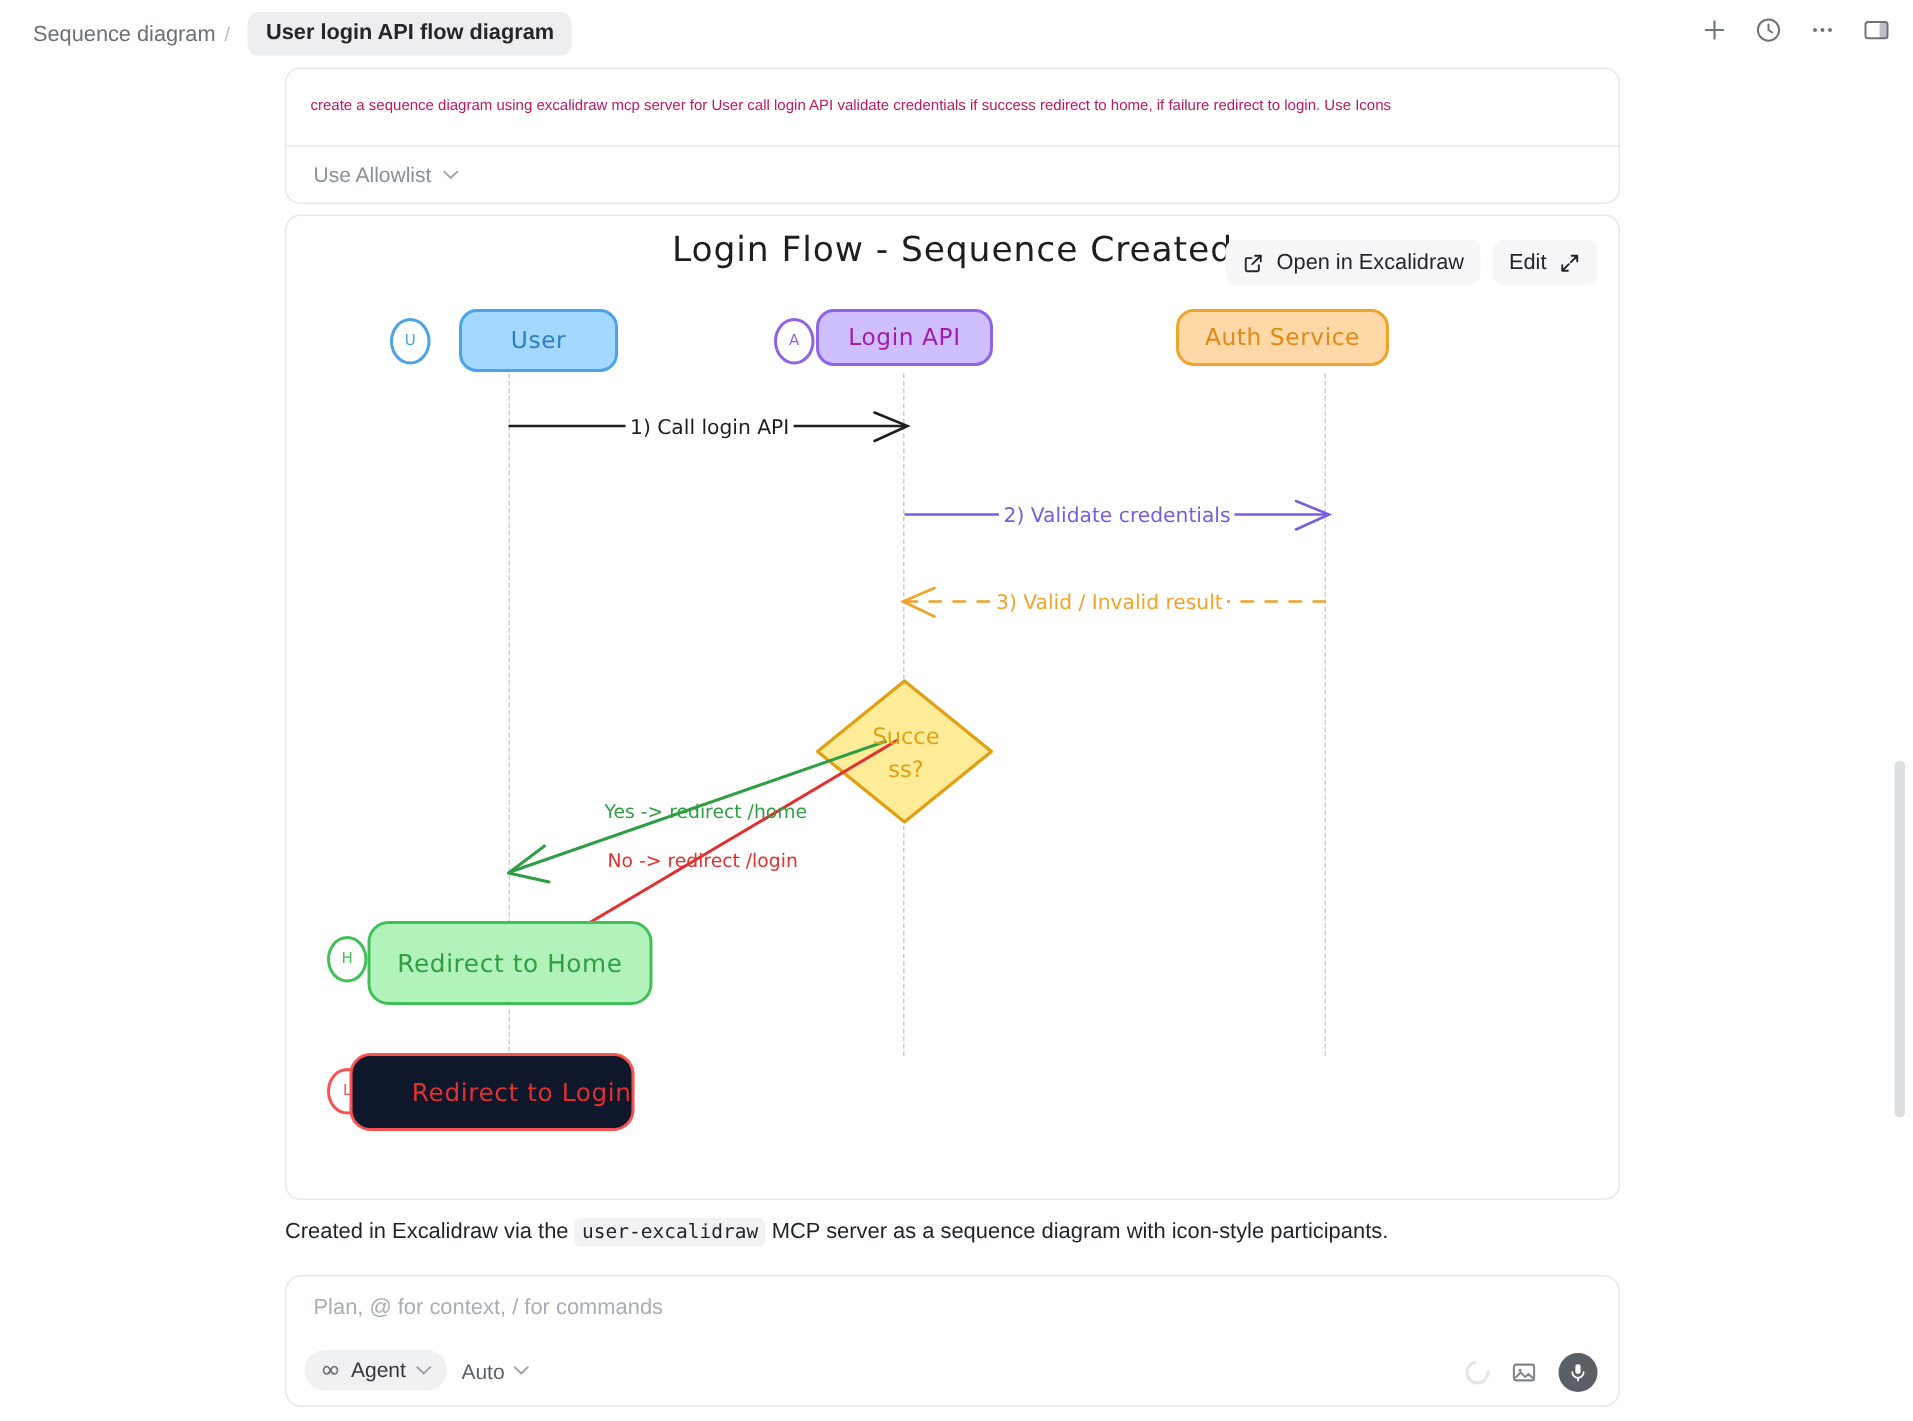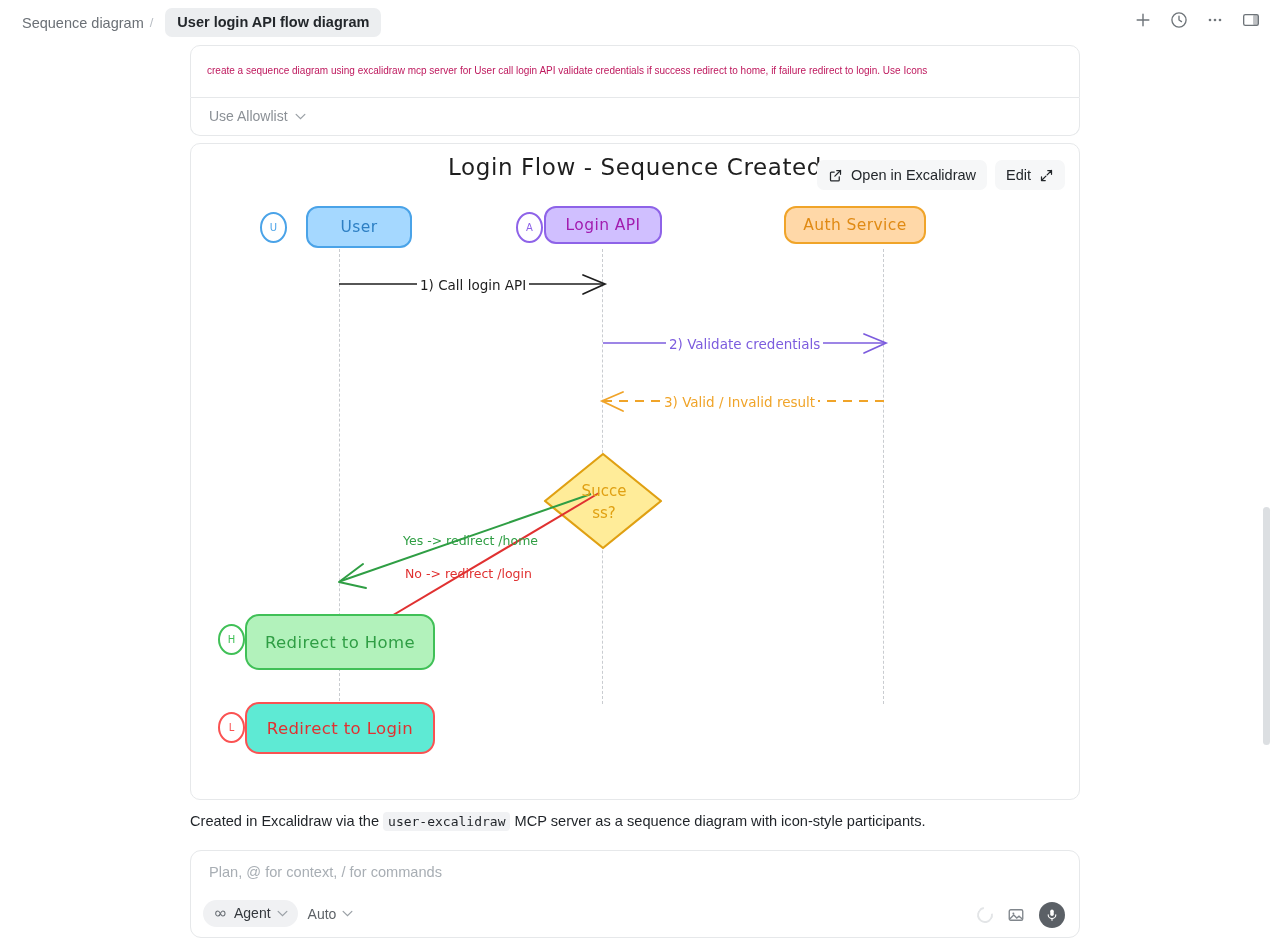--- a/index.html
+++ b/index.html
@@ -324,21 +324,21 @@
         </div>
         <div class="part-box" style="left:54px; top:470px; width:190px; height:56px; color:#40c057; background:#b2f2bb; border-radius:14px;">
           <span style="color:#2f9e44; font-size:16.5px;">Redirect to Home</span>
         </div>
       </div>
 
       <div class="part" style="left:0;top:0;">
         <div class="part-badge" style="left:27px; top:568px; color:#fa5252; background:#ffffff;">
           <span>L</span>
         </div>
-        <div class="part-box" style="left:54px; top:558px; width:190px; height:52px; color:#fa5252; background:#5eead4; border-radius:14px;">
+        <div class="part-box" style="left:42px; top:558px; width:190px; height:52px; color:#fa5252; background:#0f172a; border-radius:14px;justify-content:flex-end;">
           <span style="color:#e03131; font-size:16.5px;">Redirect to Login</span>
         </div>
       </div>
 
     </div>
   </div>
 
   <div class="caption">
     <span>Created in Excalidraw via the</span>
     <span class="code-chip">user-excalidraw</span>

